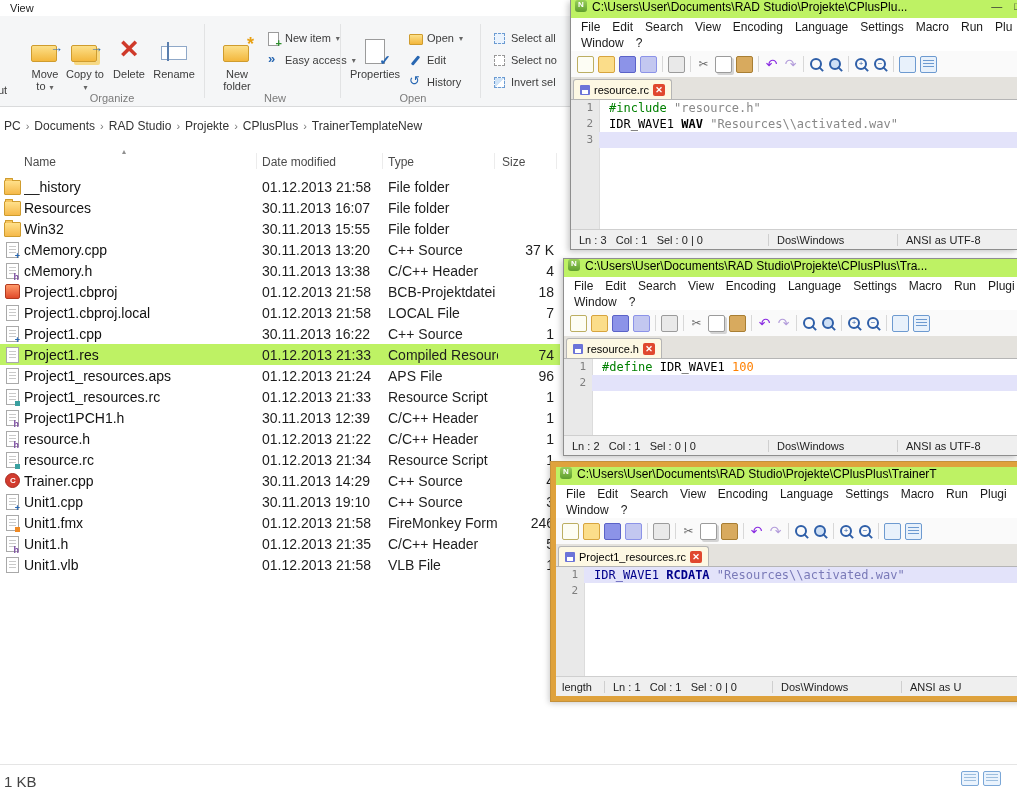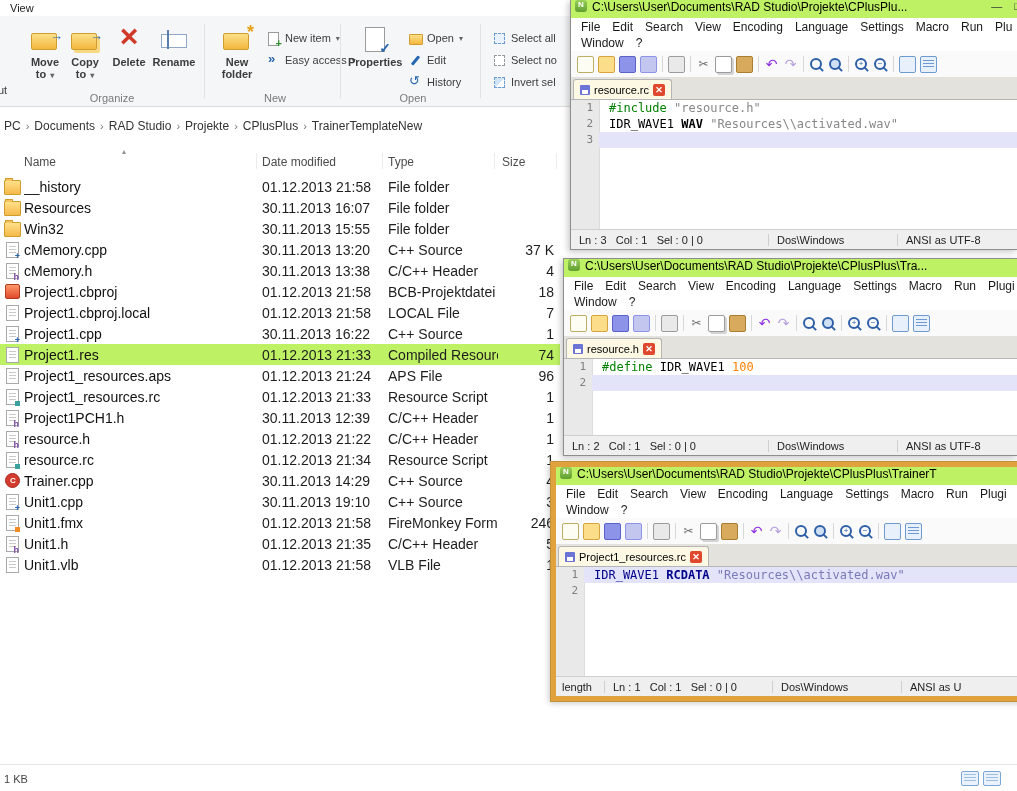--- a/index.html
+++ b/index.html
@@ -11,21 +11,21 @@
   .exp-tabrow{position:absolute;left:0;top:0;width:570px;height:16px;background:#fff;}
   .exp-tab{position:absolute;left:10px;top:2px;font-size:11px;color:#222;}
   .ribbon{position:absolute;left:0;top:16px;width:570px;height:90px;background:#f5f6f7;
           border-bottom:1px solid #dadbdc;overflow:hidden;}
   .clip-cut{position:absolute;left:-2px;top:68px;font-size:11px;color:#3c3c3c;}
   .rgroup{position:absolute;top:0;height:90px;}
   .g-organize{left:20px;width:184px;}
   .g-new{left:210px;width:130px;}
   .g-open{left:346px;width:134px;}
   .g-select{left:486px;width:90px;}
-  .rbig{position:absolute;top:8px;width:38px;text-align:center;font-weight:bold;}
+  .rbig{position:absolute;top:20px;width:38px;text-align:center;}
   .rbig .rlabel{display:block;font-size:11px;line-height:12px;color:#3c3c3c;}
   .ric{display:block;height:30px;position:relative;margin:0 auto 2px;width:34px;}
   .rsmall{position:absolute;height:20px;display:flex;align-items:center;gap:4px;
           font-size:11px;color:#3c3c3c;white-space:nowrap;}
   .dd{font-size:8px;color:#666;margin-left:1px;}
   .glabel{position:absolute;bottom:2px;left:0;right:0;text-align:center;font-size:11px;color:#7a7a7a;}
   .rsep{position:absolute;top:8px;height:74px;width:1px;background:#e2e3e4;}
 
   
   .ric-move::before,.ric-copy::before,.ric-new-folder::before{content:"";position:absolute;left:3px;top:9px;
@@ -96,21 +96,21 @@
   .header-file-icon::after{content:"h";position:absolute;right:-1px;bottom:-4px;color:#7a4aa0;font-size:9px;font-weight:bold;}
   .rc-file-icon::after{content:"";position:absolute;right:-2px;bottom:-2px;width:5px;height:5px;background:#3aa0a0;}
   .form-file-icon::after{content:"";position:absolute;right:-2px;bottom:-2px;width:5px;height:5px;background:#f08a24;}
   .project-file-icon{left:5px;top:3px;width:13px;height:13px;
       background:linear-gradient(#ff9a6a,#e04a2a);border:1px solid #b23a1f;border-radius:2px;}
   .cpp-red-icon{left:5px;top:3px;width:13px;height:13px;background:#d23b2e;border:1px solid #a82a1f;border-radius:50%;}
   .cpp-red-icon::after{content:"C";position:absolute;left:4px;top:2px;color:#fff;font-size:8px;font-weight:bold;}
 
   
   .exp-status{position:absolute;left:0;bottom:0;width:100%;height:26px;border-top:1px solid #e5e5e5;
-      font-size:11px;color:#444;}
+      font-size:15px;color:#444;}
   .exp-status .stext{position:absolute;left:4px;top:8px;}
   .vt{position:absolute;top:6px;width:16px;height:13px;border:1px solid #7ba7d7;background:#eaf3fd;border-radius:2px;}
   .vt::before{content:"";position:absolute;left:2px;top:2px;right:2px;height:7px;
       background:repeating-linear-gradient(#9dbede 0 1px,transparent 1px 3px);}
   .vt1{right:38px;} .vt2{right:16px;}
 
   
   .npp{position:absolute;background:#fff;border:1px solid #8e8e8e;border-right:none;
       display:flex;flex-direction:column;box-shadow:-2px 2px 6px rgba(0,0,0,.22);overflow:hidden;}
   .win1{left:570px;top:0;width:447px;height:249px;border-top:none;}

